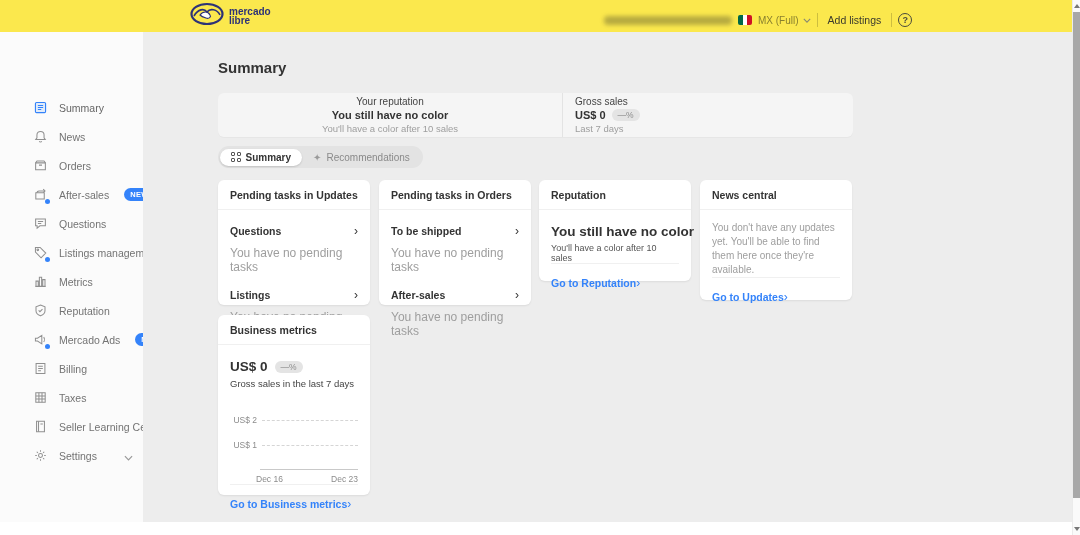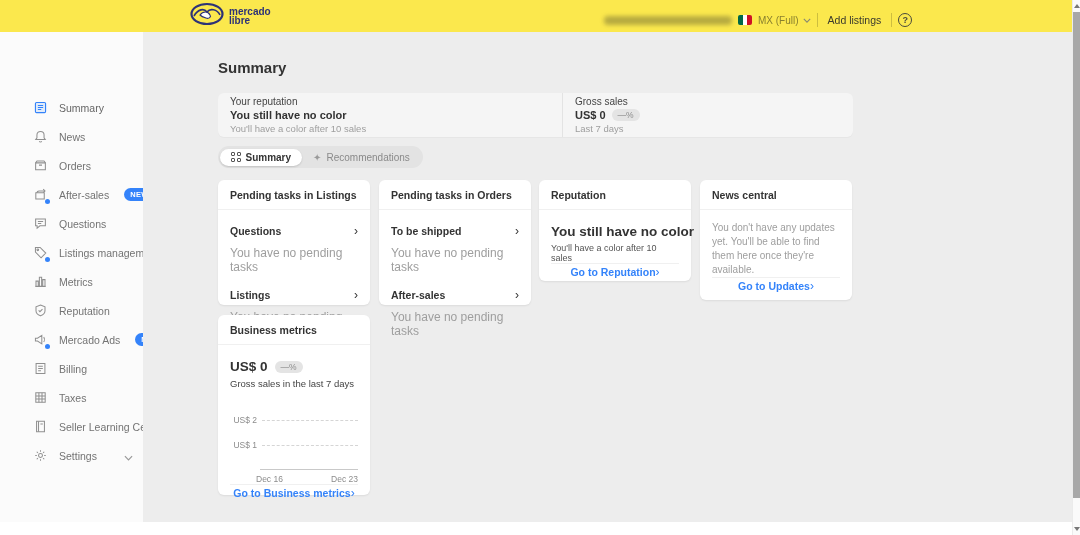--- a/index.html
+++ b/index.html
@@ -33,21 +33,21 @@
   .dot { position:absolute; right:-2px; bottom:-2px; width:5px; height:5px; border-radius:50%; background:#3483FA; }
   .badge-new { margin-left:4px; background:#3483FA; color:#fff; font-size:7.5px; font-weight:bold; padding:2px 6px; border-radius:8px; letter-spacing:.3px; }
   .sb-chev { margin-left:auto; color:#999; }
 
   
   .main { position:absolute; left:143px; top:32px; width:929px; height:490px; background:#EDEDED; }
   .page-title { position:absolute; left:75px; top:27px; font-size:15px; font-weight:bold; color:#333; }
 
   .banner { position:absolute; left:75px; top:61px; width:635px; height:44px; background:#F5F5F5; border-radius:6px; display:flex; box-shadow:0 1px 1px rgba(0,0,0,0.03); }
   .banner-sec { padding:6px 12px; display:flex; flex-direction:column; justify-content:center; }
-  .banner-sec.left { width:344px; }
+  .banner-sec.left { width:344px;text-align:center; }
   .banner-div { width:1px; background:#E3E3E3; margin:0; }
   .b-label { font-size:10px; color:#444; }
   .b-title { font-size:11px; font-weight:bold; color:#333; margin-top:2px; }
   .b-sub { font-size:9.5px; color:#9E9E9E; margin-top:2px; }
   .b-row { display:flex; align-items:center; gap:6px; margin-top:2px; }
   .b-value { font-size:11px; font-weight:bold; color:#333; }
   .pill { background:#E4E4E4; color:#8C8C8C; font-size:8.5px; padding:1px 6px; border-radius:8px; }
 
   .tabs { position:absolute; left:75px; top:114px; height:22px; display:inline-flex; align-items:center; background:#E3E3E3; border-radius:12px; padding:2px; }
   .tab { display:flex; align-items:center; gap:5px; font-size:10px; color:#8A8A8A; padding:3px 11px; border-radius:10px; cursor:pointer; white-space:nowrap; }
@@ -60,21 +60,21 @@
   .card-hd { padding:9px 12px 8px; font-size:10.5px; font-weight:bold; color:#333; border-bottom:1px solid #F0F0F0; }
   .card-bd { padding:6px 12px 10px; flex:1; display:flex; flex-direction:column; }
   .task-row { display:flex; justify-content:space-between; align-items:center; margin-top:9px; cursor:pointer; }
   .task-label { font-size:10.5px; font-weight:bold; color:#333; }
   .row-chev { color:#333; font-size:12px; line-height:10px; }
   .task-status { margin-top:9px; font-size:12px; color:#9E9E9E; }
   .task-group + .task-group { margin-top:6px; }
   .rep-headline { font-size:13.5px; font-weight:bold; color:#333; margin-top:8px; white-space:nowrap; }
   .rep-sub { font-size:9px; color:#555; margin-top:4px; }
   .news-body { font-size:10px; color:#9E9E9E; line-height:1.4; margin-top:5px; }
-  .link-block { margin-top:auto; border-top:1px solid #F0F0F0; padding-top:2px; display:flex; justify-content:center; align-items:center; cursor:pointer; }
+  .link-block { margin-top:auto; border-top:1px solid #F0F0F0; padding-top:13px; display:flex; justify-content:flex-start; align-items:center; cursor:pointer; }
   .link-label { font-size:10.5px; font-weight:bold; color:#3483FA; }
   .link-chev { color:#3483FA; font-size:12px; line-height:10px; }
 
   .metric-val-row { display:flex; align-items:center; gap:7px; margin-top:8px; }
   .metric-value { font-size:13.5px; font-weight:bold; color:#333; }
   .metric-sub { font-size:9.5px; color:#444; margin-top:4px; }
   .chart { margin-top:26px; }
   .gridrow { display:flex; align-items:center; height:10px; }
   .gridrow + .gridrow { margin-top:15px; }
   .ytick { width:32px; text-align:right; font-size:8.5px; color:#8C8C8C; padding-right:5px; white-space:nowrap; }
@@ -308,21 +308,21 @@
         </span>
       <span>Summary</span>
     </div>
     <div class="tab">
       <span class="spark">✦</span>
       <span>Recommendations</span>
     </div>
   </div>
 
   <div class="card" style="left:75px; top:148px; height:125px;">
-    <div class="card-hd">Pending tasks in Listings</div>
+    <div class="card-hd">Pending tasks in Updates</div>
     <div class="card-bd">
       <div class="task-group">
         <div class="task-row">
           <span class="task-label">Questions</span>
           <span class="row-chev">›</span>
         </div>
         <div class="task-status">You have no pending tasks</div>
       </div>
       <div class="task-group">
         <div class="task-row">

